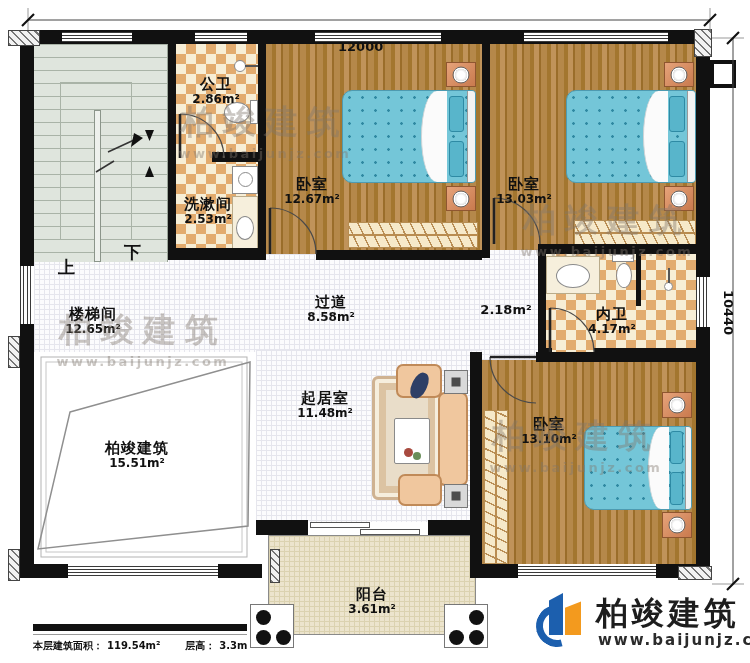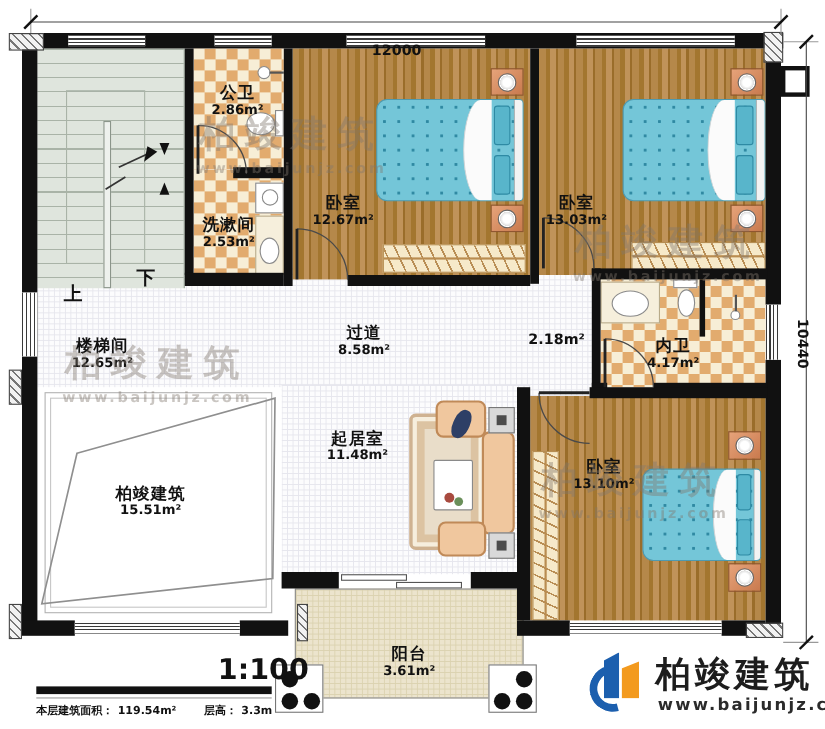--- a/index.html
+++ b/index.html
@@ -346,21 +346,20 @@
       <span class="url">www.baijunjz.com</span>
     </div>
   <div class="wm" style="left:445px;top:414px;width:262px;">
     <span class="big">柏竣建筑</span>
       <span class="url">www.baijunjz.com</span>
     </div>
 
   <div class="dimlabel" style="left:338px;top:3px;margin-top:36px;">12000</div>
   <div class="dimlabel" style="left:706px;top:305px;transform:rotate(90deg);">10440</div>
 
-  <div class="title-scale">1:100</div>
   <div class="title-bar"></div>
   <div class="title-thin"></div>
   <div class="title-info">
     <span>本层建筑面积：</span><span>119.54m²</span>
     <span style="display:inline-block;width:10px;"></span>
     <span>层高：</span><span>3.3m</span>
   </div>
 
   <div class="brand-icon">
     <span class="brand-swoosh"></span>

